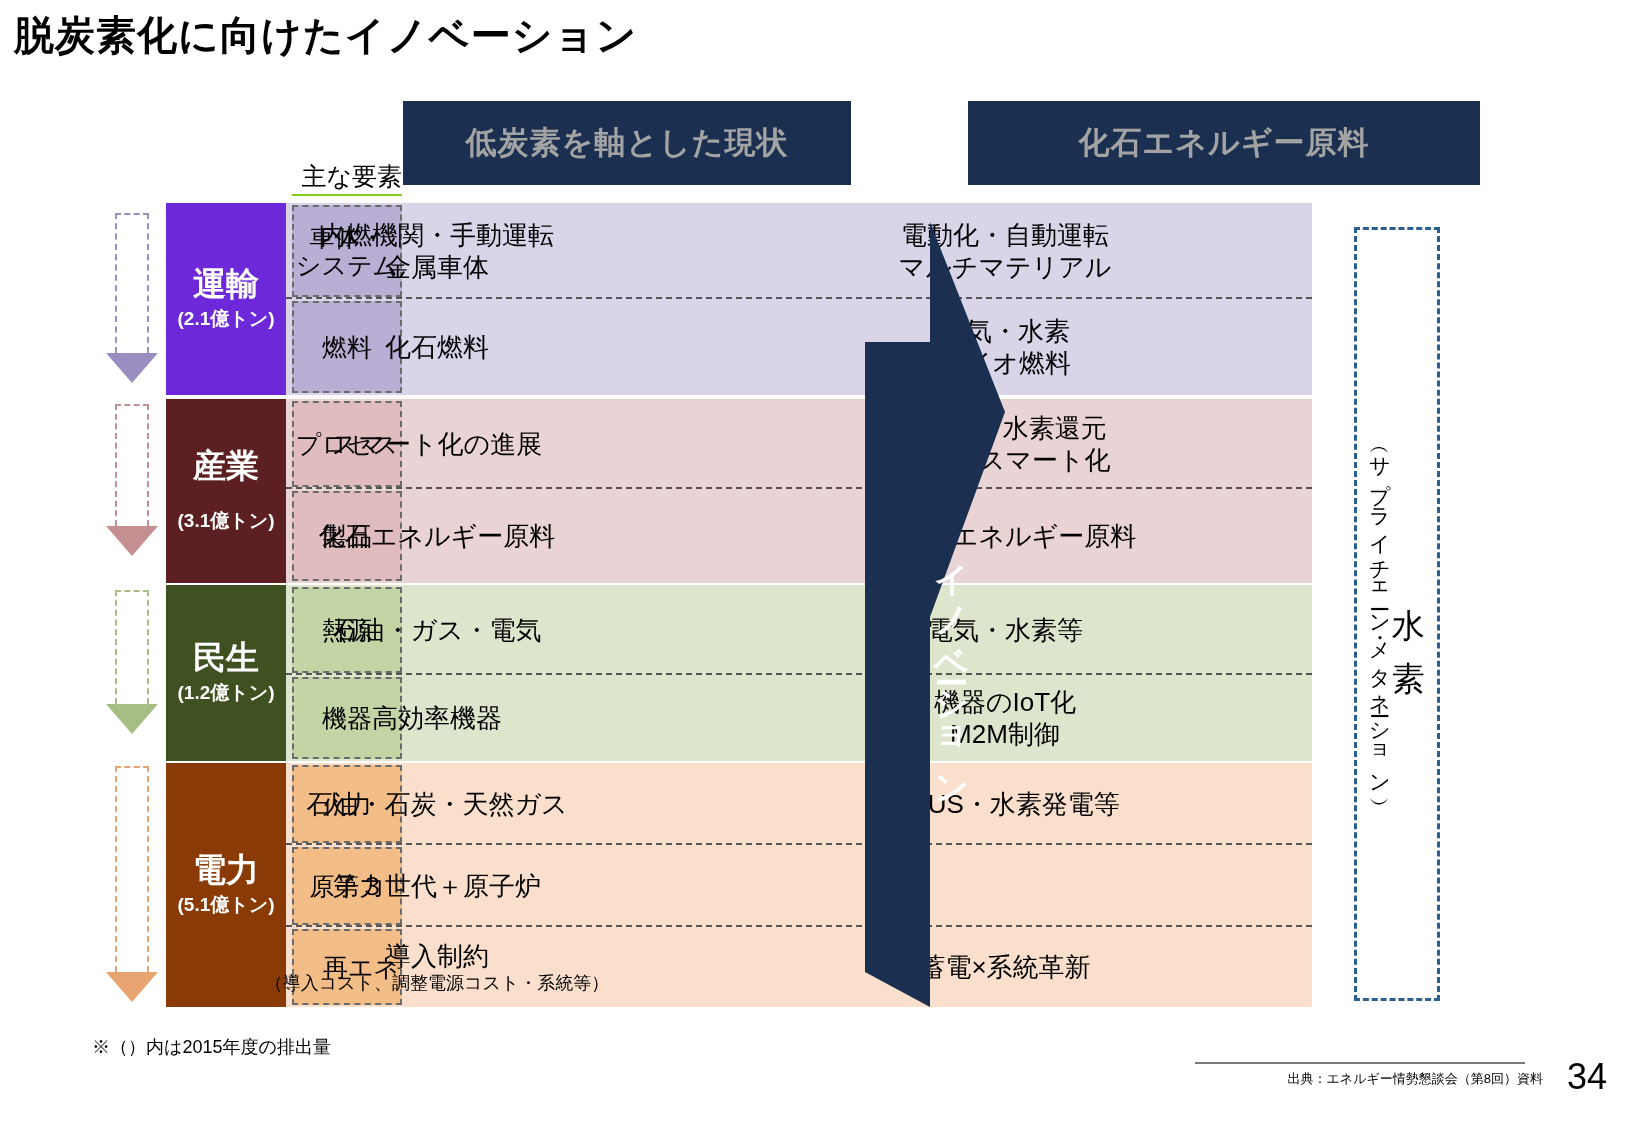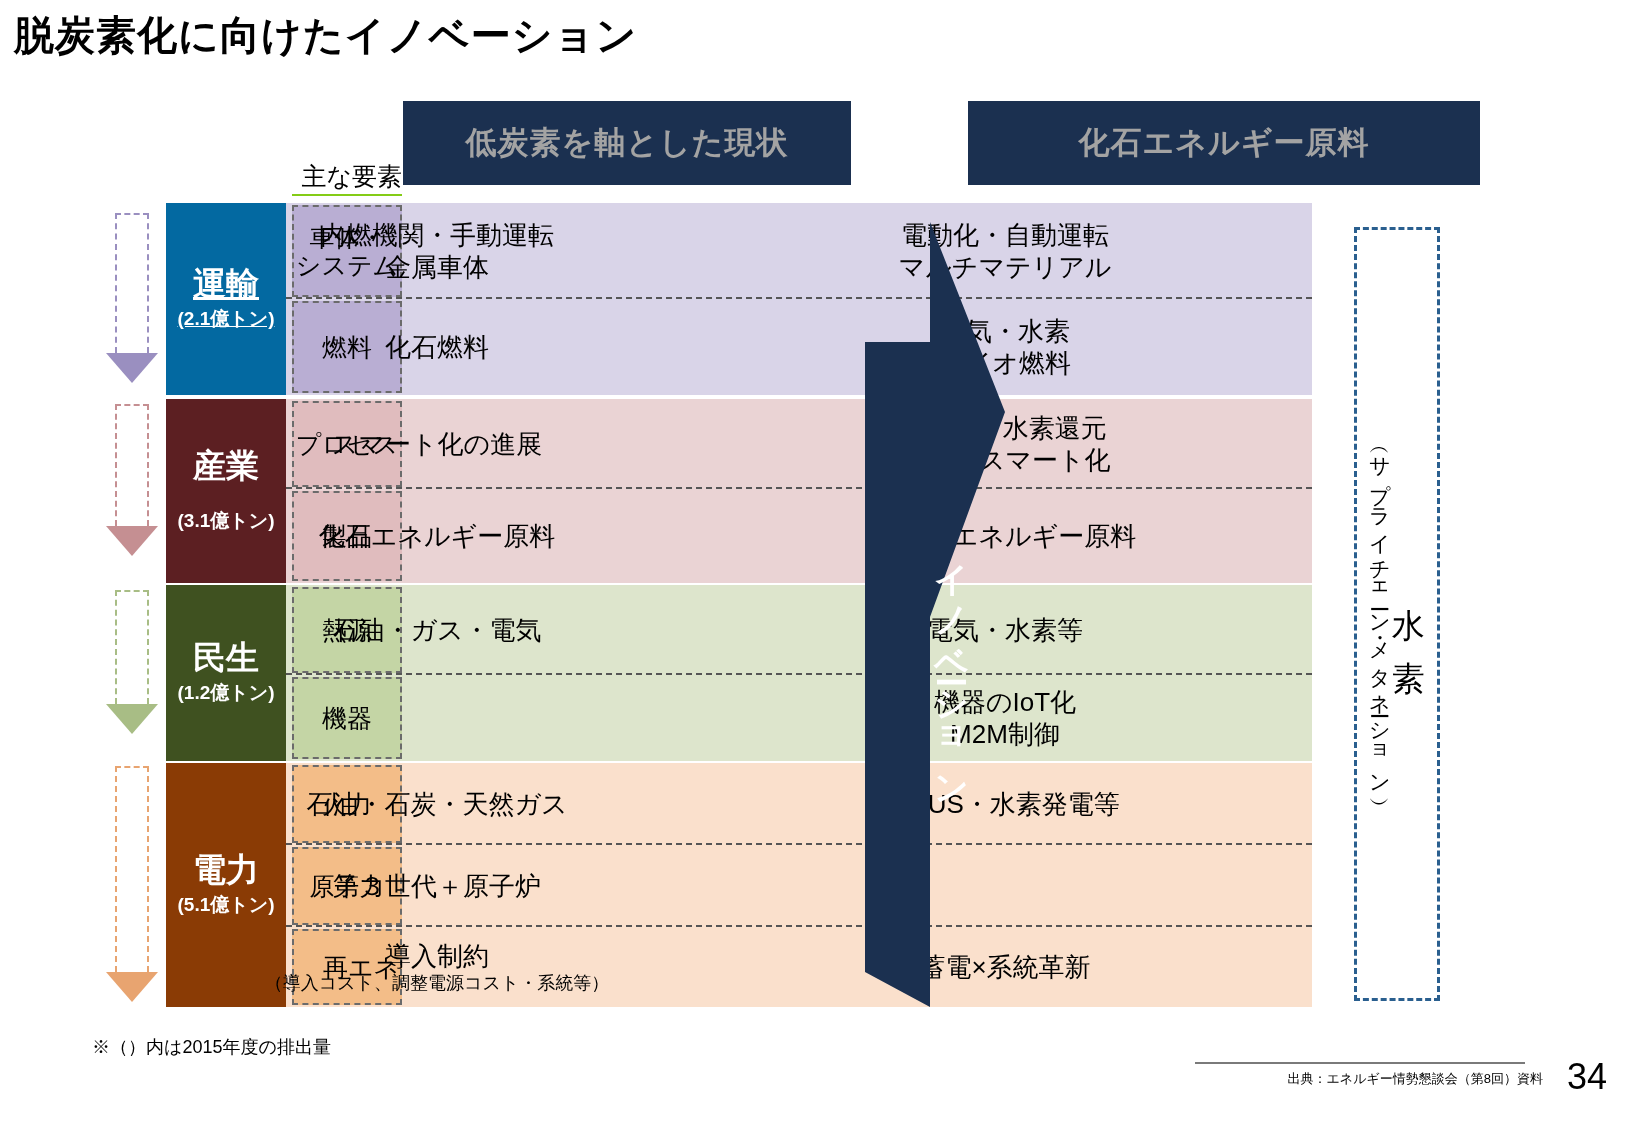--- a/index.html
+++ b/index.html
@@ -245,21 +245,21 @@
   <div class="rowband dashed-bottom" style="top:399px; height:90px; background:#ead3d4;"></div>
   <div class="rowband" style="top:489px; height:94px; background:#ead3d4;"></div>
 
   <div class="rowband dashed-bottom" style="top:585px; height:90px; background:#dde5cc;"></div>
   <div class="rowband" style="top:675px; height:86px; background:#dde5cc;"></div>
 
   <div class="rowband dashed-bottom" style="top:763px; height:82px; background:#fae0cc;"></div>
   <div class="rowband dashed-bottom" style="top:845px; height:82px; background:#fae0cc;"></div>
   <div class="rowband" style="top:927px; height:80px; background:#fae0cc;"></div>
 
-  <div class="sector" style="top:203px; height:192px; left:166px; background:#0369a1;text-decoration:underline;">
+  <div class="sector" style="top:203px; height:192px; left:166px; background:#6d28d9;">
     <div class="s-name">運輸</div>
     <div class="s-sub">(2.1億トン)</div>
   </div>
   <div class="sector" style="top:399px; height:184px; left:166px; background:#5c1f22;gap:20px;">
     <div class="s-name">産業</div>
     <div class="s-sub">(3.1億トン)</div>
   </div>
   <div class="sector" style="top:585px; height:176px; left:166px; background:#3f5120;">
     <div class="s-name">民生</div>
     <div class="s-sub">(1.2億トン)</div>
@@ -282,20 +282,21 @@
   <div class="elem" style="top:765px; height:78px; left:292px; background:#f3bd88;">火力</div>
   <div class="elem" style="top:847px; height:78px; left:292px; background:#f3bd88;">原子力</div>
   <div class="elem" style="top:929px; height:76px; left:292px; background:#f3bd88;padding-left:28px;">再エネ</div>
 
   <div class="cell-cur" style="top:203px; height:96px;">内燃機関・手動運転
 金属車体</div>
   <div class="cell-cur" style="top:299px; height:96px;">化石燃料</div>
   <div class="cell-cur" style="top:399px; height:90px;">スマート化の進展</div>
   <div class="cell-cur" style="top:489px; height:94px;">化石エネルギー原料</div>
   <div class="cell-cur" style="top:585px; height:90px;">石油・ガス・電気</div>
+  <div class="cell-cur" style="top:675px; height:86px;">高効率機器</div>
   <div class="cell-cur" style="top:763px; height:82px;">石油・石炭・天然ガス</div>
   <div class="cell-cur" style="top:845px; height:82px;">第３世代＋原子炉</div>
   <div class="cell-cur" style="top:927px; height:80px; flex-direction:column;">
     <span>導入制約</span>
     <span class="note">（導入コスト、調整電源コスト・系統等）</span>
   </div>
 
   <div class="cell-fut" style="top:203px; height:96px;">電動化・自動運転
 マルチマテリアル</div>
   <div class="cell-fut" style="top:299px; height:96px;">電気・水素

